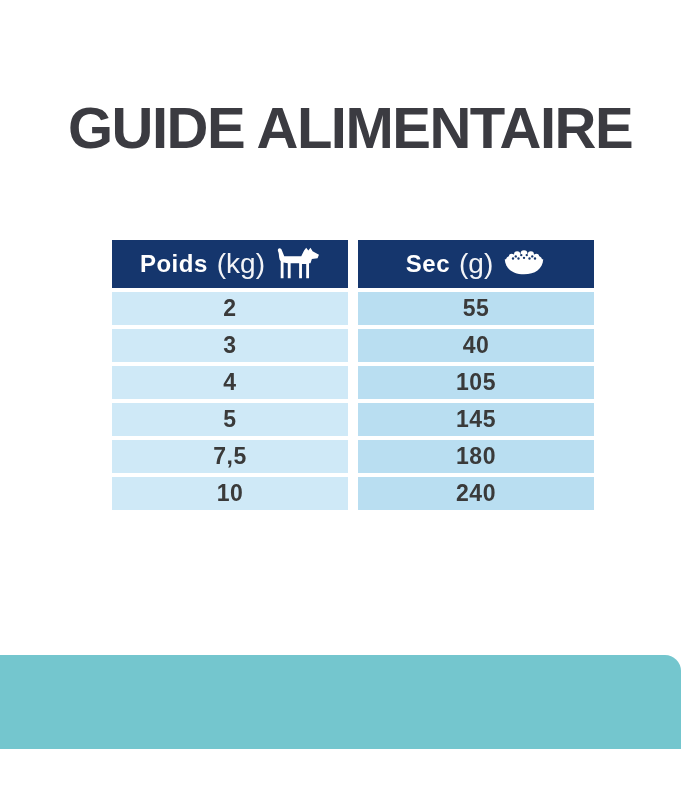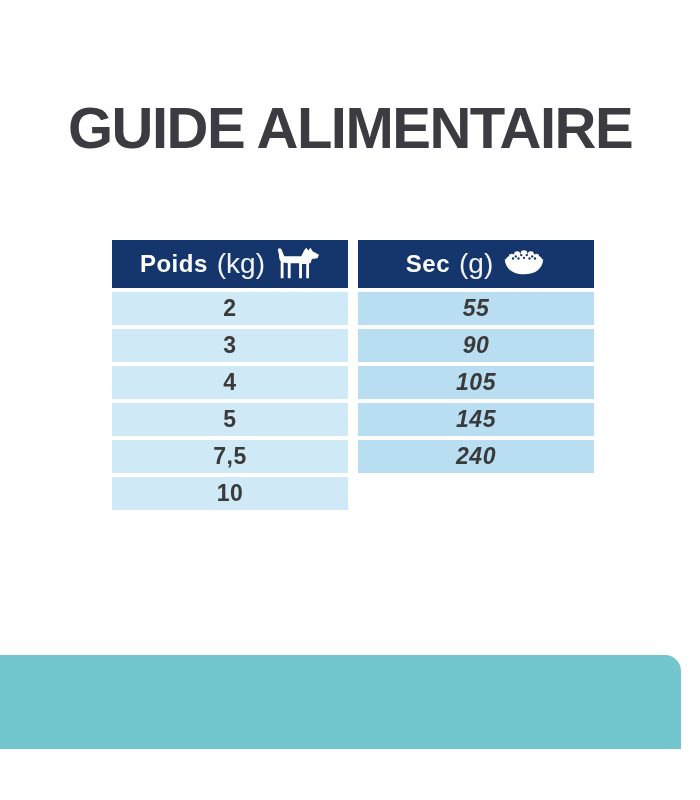--- a/index.html
+++ b/index.html
@@ -49,21 +49,21 @@
     height:33px;
     display:flex;
     align-items:center;
     justify-content:center;
     font-size:23px;
     font-weight:bold;
     color:#3a3a3a;
     letter-spacing:0.5px;
   }
   .col-left .cell{background:#cfe9f7;}
-  .col-right .cell{background:#b9def1;font-style:italic;}
+  .col-right .cell{background:#b9def1;}
   .icon{display:block;}
   .band{
     position:absolute;
     left:0; top:655px;
     width:681px; height:94px;
     background:#74c6ce;
     border-top-right-radius:16px;
   }
 </style>
 </head>
@@ -112,23 +112,24 @@
             <circle cx="44" cy="10" r="1.7"></circle>
             <circle cx="16" cy="13" r="1.7"></circle>
             <circle cx="24" cy="13" r="1.7"></circle>
             <circle cx="32" cy="12" r="1.7"></circle>
             <circle cx="40" cy="13" r="1.7"></circle>
             <circle cx="48" cy="13" r="1.7"></circle>
           </g>
         </svg>
       </div>
       <div class="cell">55</div>
-      <div class="cell">90</div>
+      <div class="cell">40</div>
       <div class="cell">105</div>
       <div class="cell">145</div>
+      <div class="cell">180</div>
       <div class="cell">240</div>
     </div>
 
   </div>
 
   <div class="band"></div>
 
 </div>
 
 </body></html>

